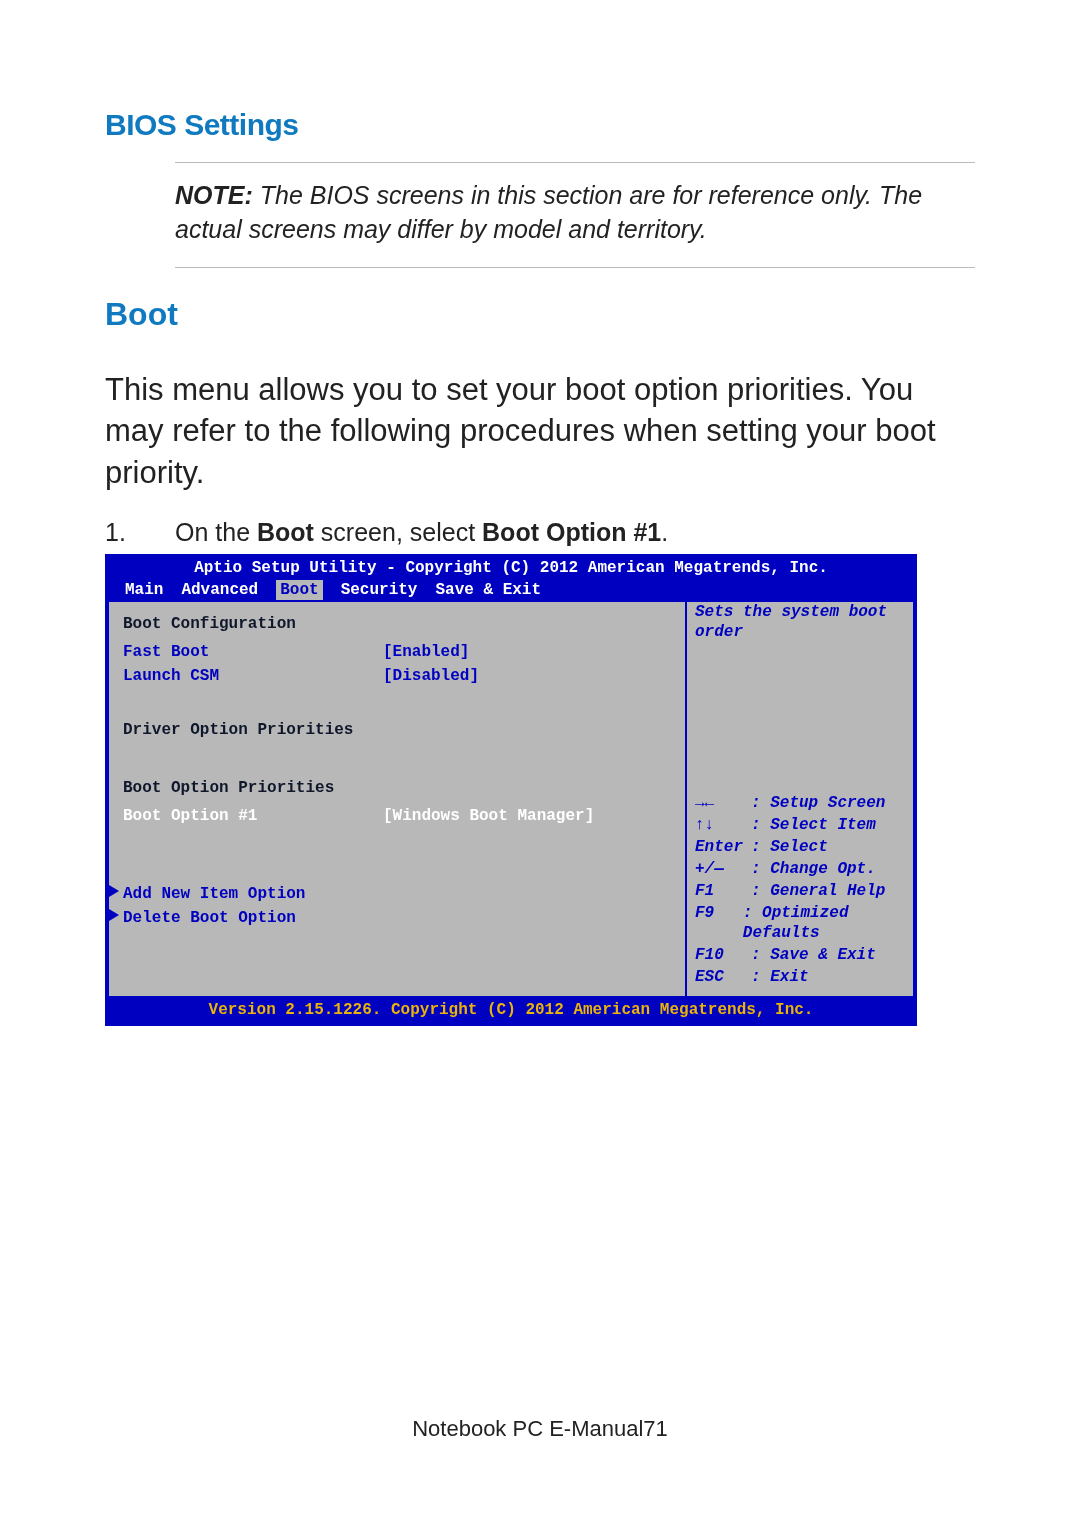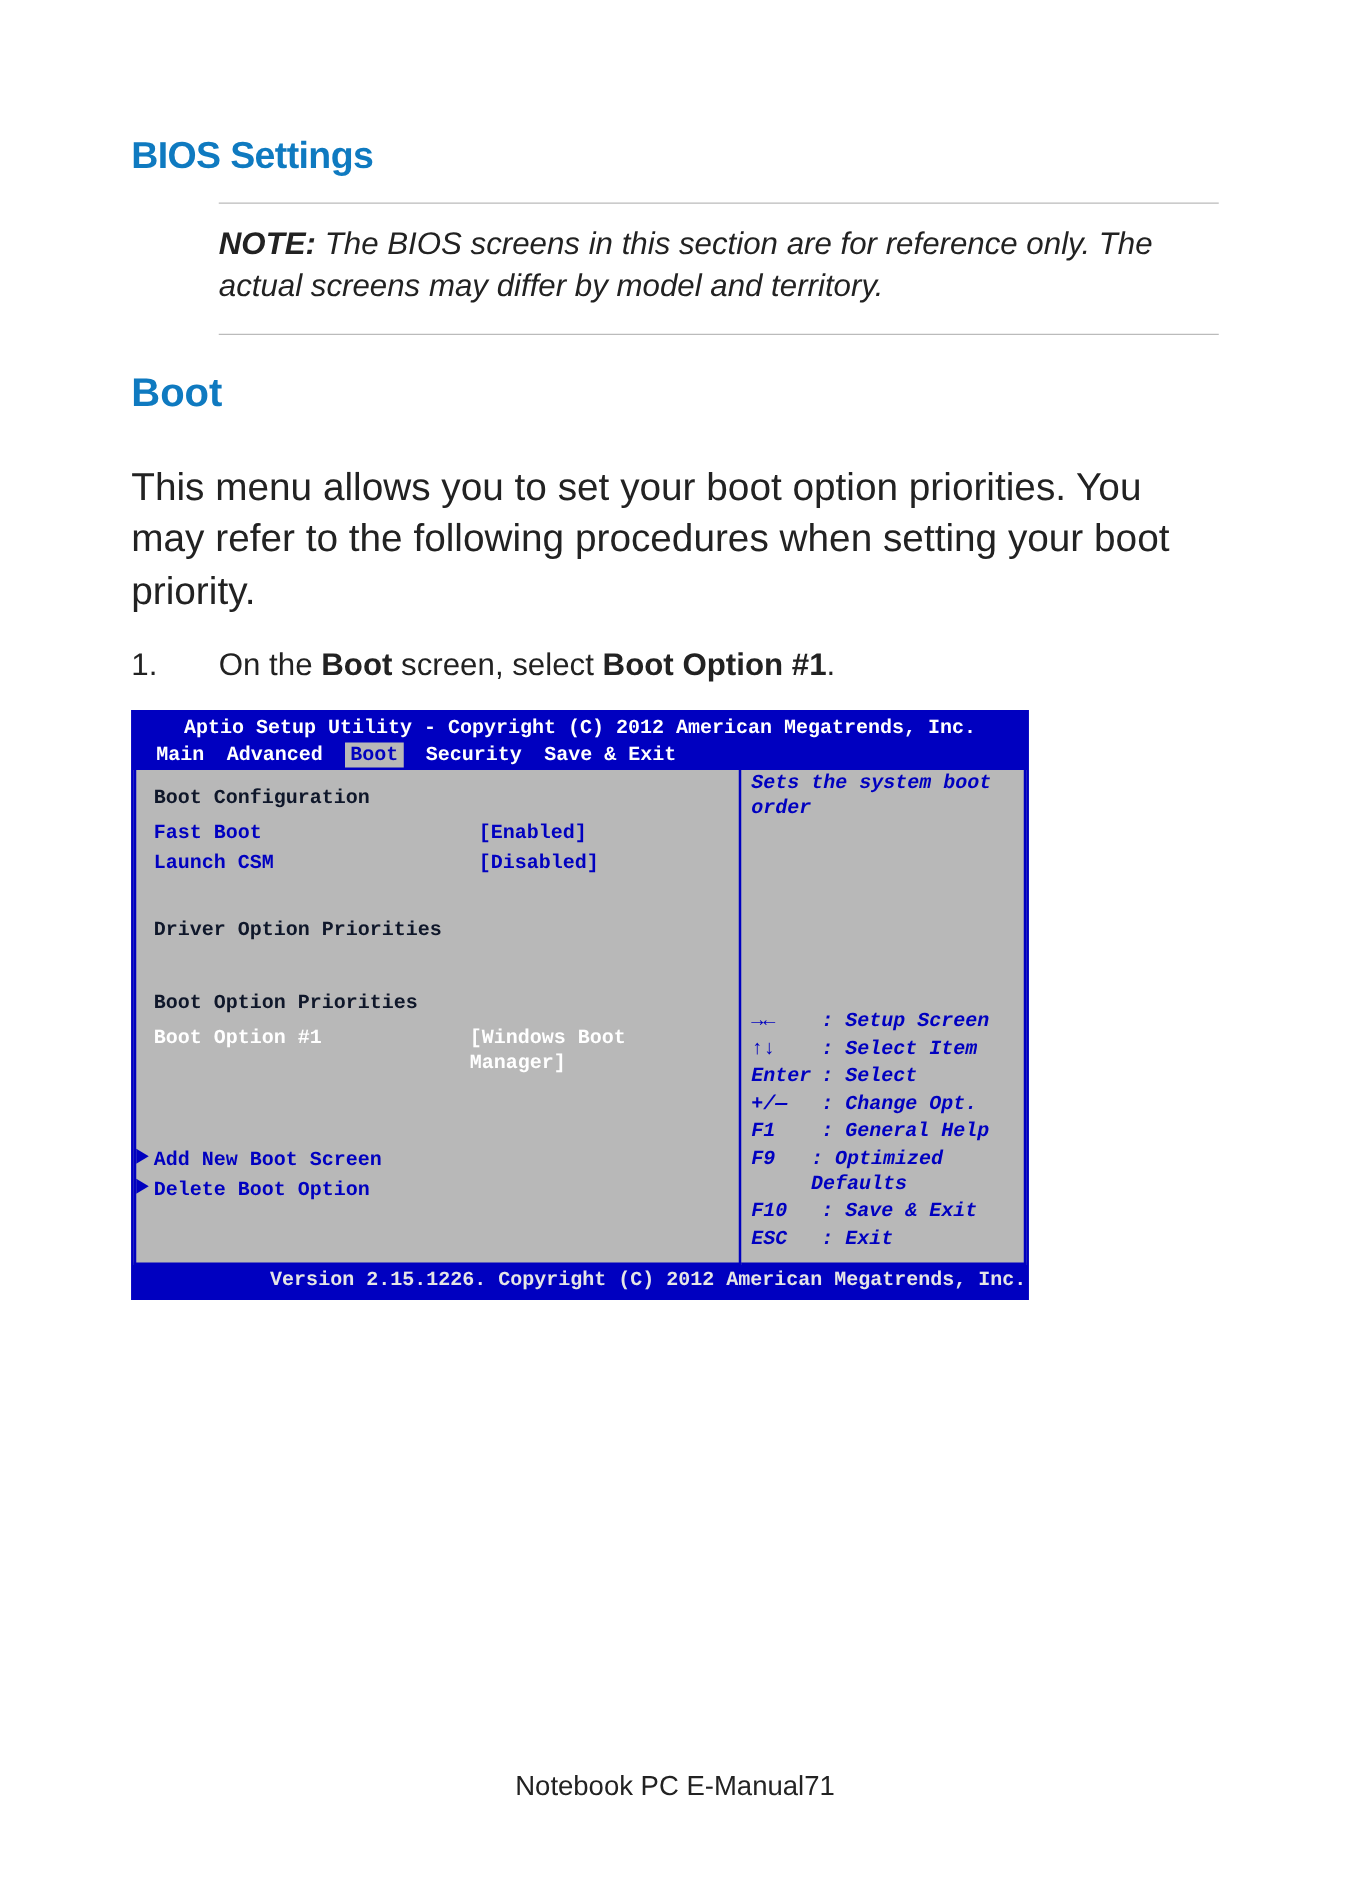--- a/index.html
+++ b/index.html
@@ -51,22 +51,22 @@
   ol.steps li {
     font-size: 25px;
     line-height: 1.35;
     display: flex;
   }
   ol.steps li .num { width: 70px; flex: 0 0 70px; }
   .bold { font-weight: 700; }
 
   
   .bios-screen {
-    margin-top: 18px;
-    width: 718px;
+    margin-top: 4px;
+    width: 812px;
     background: #0000c0;
     font-family: "Courier New", monospace;
     font-size: 16px;
     line-height: 1.25;
     color: #fff;
     border: 2px solid #0000c0;
   }
   .bios-title {
     background: #0000c0;
     color: #fff;
@@ -135,22 +135,22 @@
     margin-left: -14px;
     margin-right: 4px;
     vertical-align: 1px;
   }
   .bios-submenu { font-weight: 700; padding: 2px 0; }
   .bios-key-row { display: flex; font-weight: 700; padding: 1px 0; }
   .bios-key-row .kk { width: 56px; white-space: pre; }
   .bios-help-desc { margin-bottom: 150px; }
   .bios-footer {
     background: #0000c0;
-    color: #e5e5e5;
-    text-align: right;
+    color: #eab308;
+    text-align: center;
     font-weight: 700;
     padding: 2px 0 4px 0;
   }
 
   .page-footer {
     position: absolute;
     bottom: 80px;
     left: 105px;
     right: 105px;
     display: flex;
@@ -209,21 +209,21 @@
         <div style="height:28px;"></div>
         <div class="bios-header">Driver Option Priorities</div>
         <div style="height:28px;"></div>
         <div class="bios-header">Boot Option Priorities</div>
         <div class="bios-selected-row">
           <span class="k">Boot Option #1</span>
           <span class="v">[Windows Boot Manager]</span>
         </div>
         <div style="height:54px;"></div>
         <div class="bios-submenu">
-          <span class="triangle"></span><span>Add New Boot Screen</span>
+          <span class="triangle"></span><span>Add New Item Option</span>
         </div>
         <div class="bios-submenu">
           <span class="triangle"></span><span>Delete Boot Option</span>
         </div>
       </div>
 
       <div class="bios-right">
         <div class="bios-help-desc">Sets the system boot order</div>
         <div class="bios-key-row">
             <span class="kk">→← </span>

